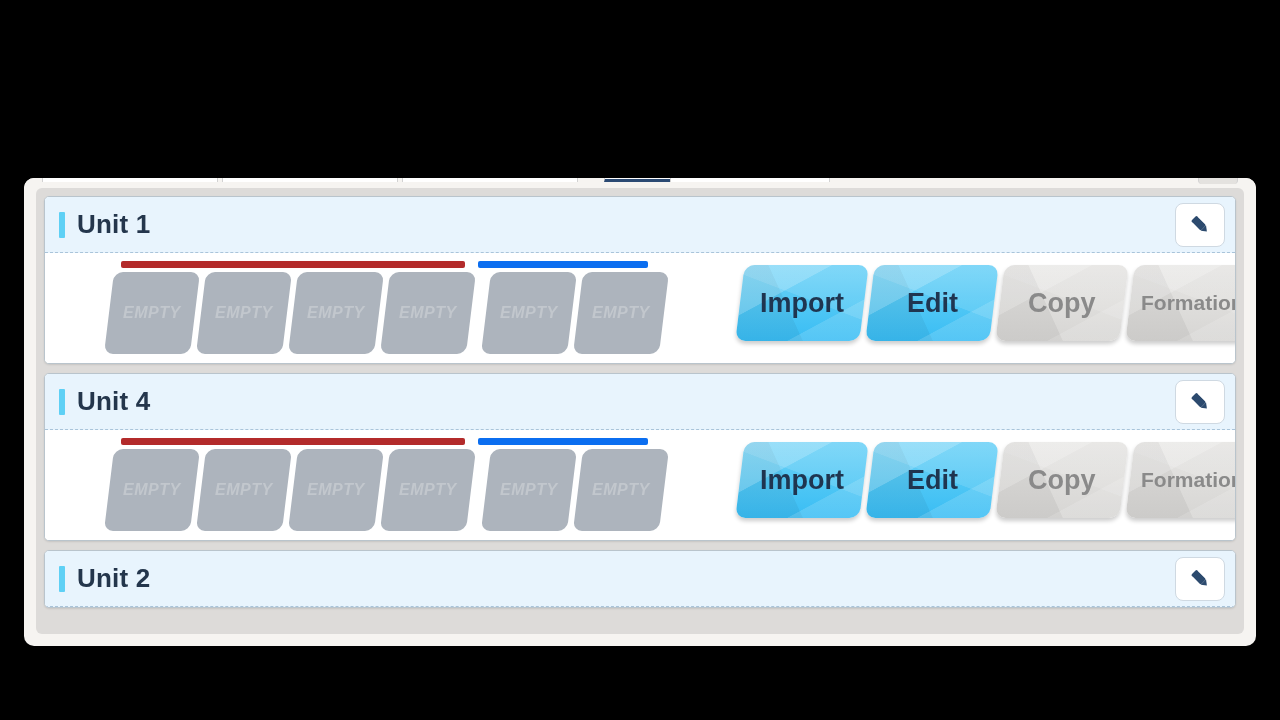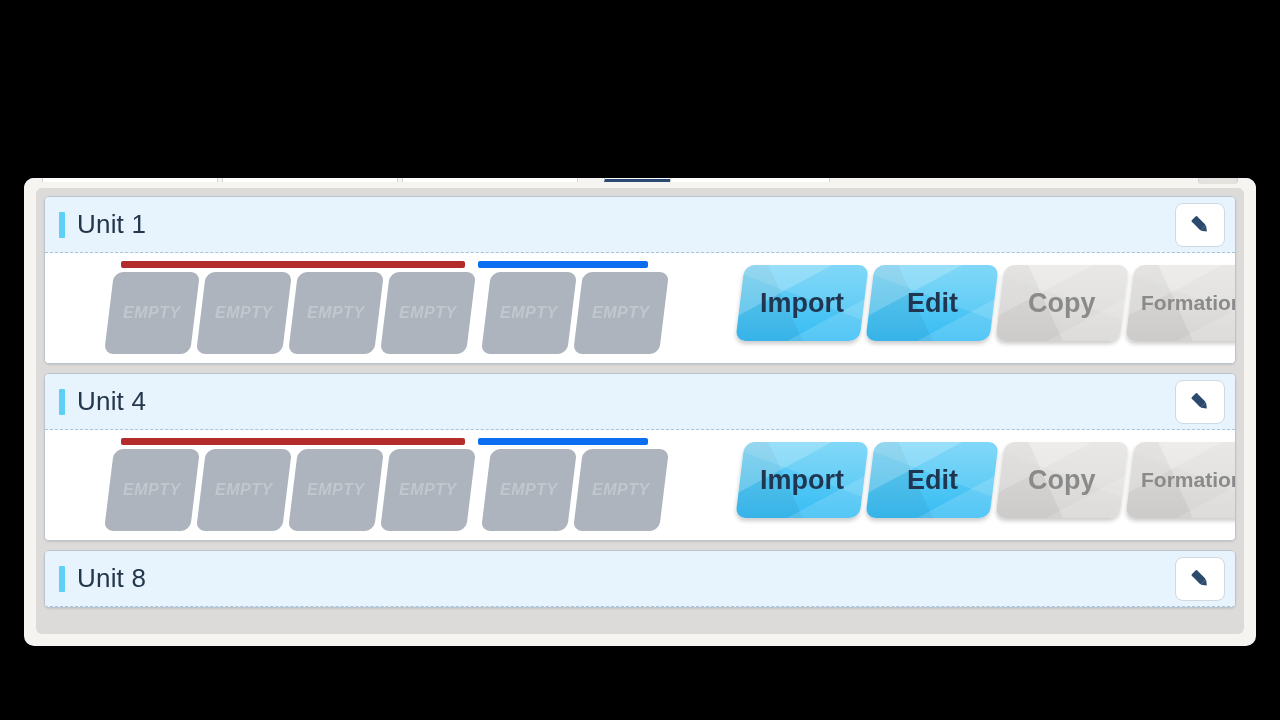--- a/index.html
+++ b/index.html
@@ -92,21 +92,21 @@
   .unit-accent {
     width: 6px;
     height: 26px;
     background: #5ed0f5;
     border-radius: 1px;
     margin-right: 12px;
     flex: none;
   }
   .unit-title {
     font-size: 26px;
-    font-weight: 400;
+    font-weight: 700;
     color: #24364c;
     letter-spacing: .2px;
     white-space: nowrap;
   }
 
   .edit-icon-btn {
     position: absolute;
     right: 10px;
     top: 50%;
     transform: translateY(-50%);
@@ -365,21 +365,21 @@
               </div>
               <div class="action-btn muted small">
                 <span class="action-label">Formation</span>
               </div>
             </div>
           </div>
         </div>
         <div class="unit-card partial">
           <div class="unit-header">
             <div class="unit-accent"></div>
-            <div class="unit-title">Unit 8</div>
+            <div class="unit-title">Unit 2</div>
             <div class="edit-icon-btn">
               <span>
                 <svg width="26" height="26" viewBox="0 0 26 26" aria-hidden="true">
                   <g transform="rotate(-45 13 13)">
                     <rect x="9.5" y="4" width="7.5" height="13.5" rx="1.4" fill="#2c4a6e"></rect>
                     <polygon points="9.5,17.5 17,17.5 13.25,22.5" fill="#2c4a6e"></polygon>
                     <rect x="9.5" y="4" width="7.5" height="2.4" rx="1" fill="#2c4a6e"></rect>
                   </g>
                 </svg>
               </span>

